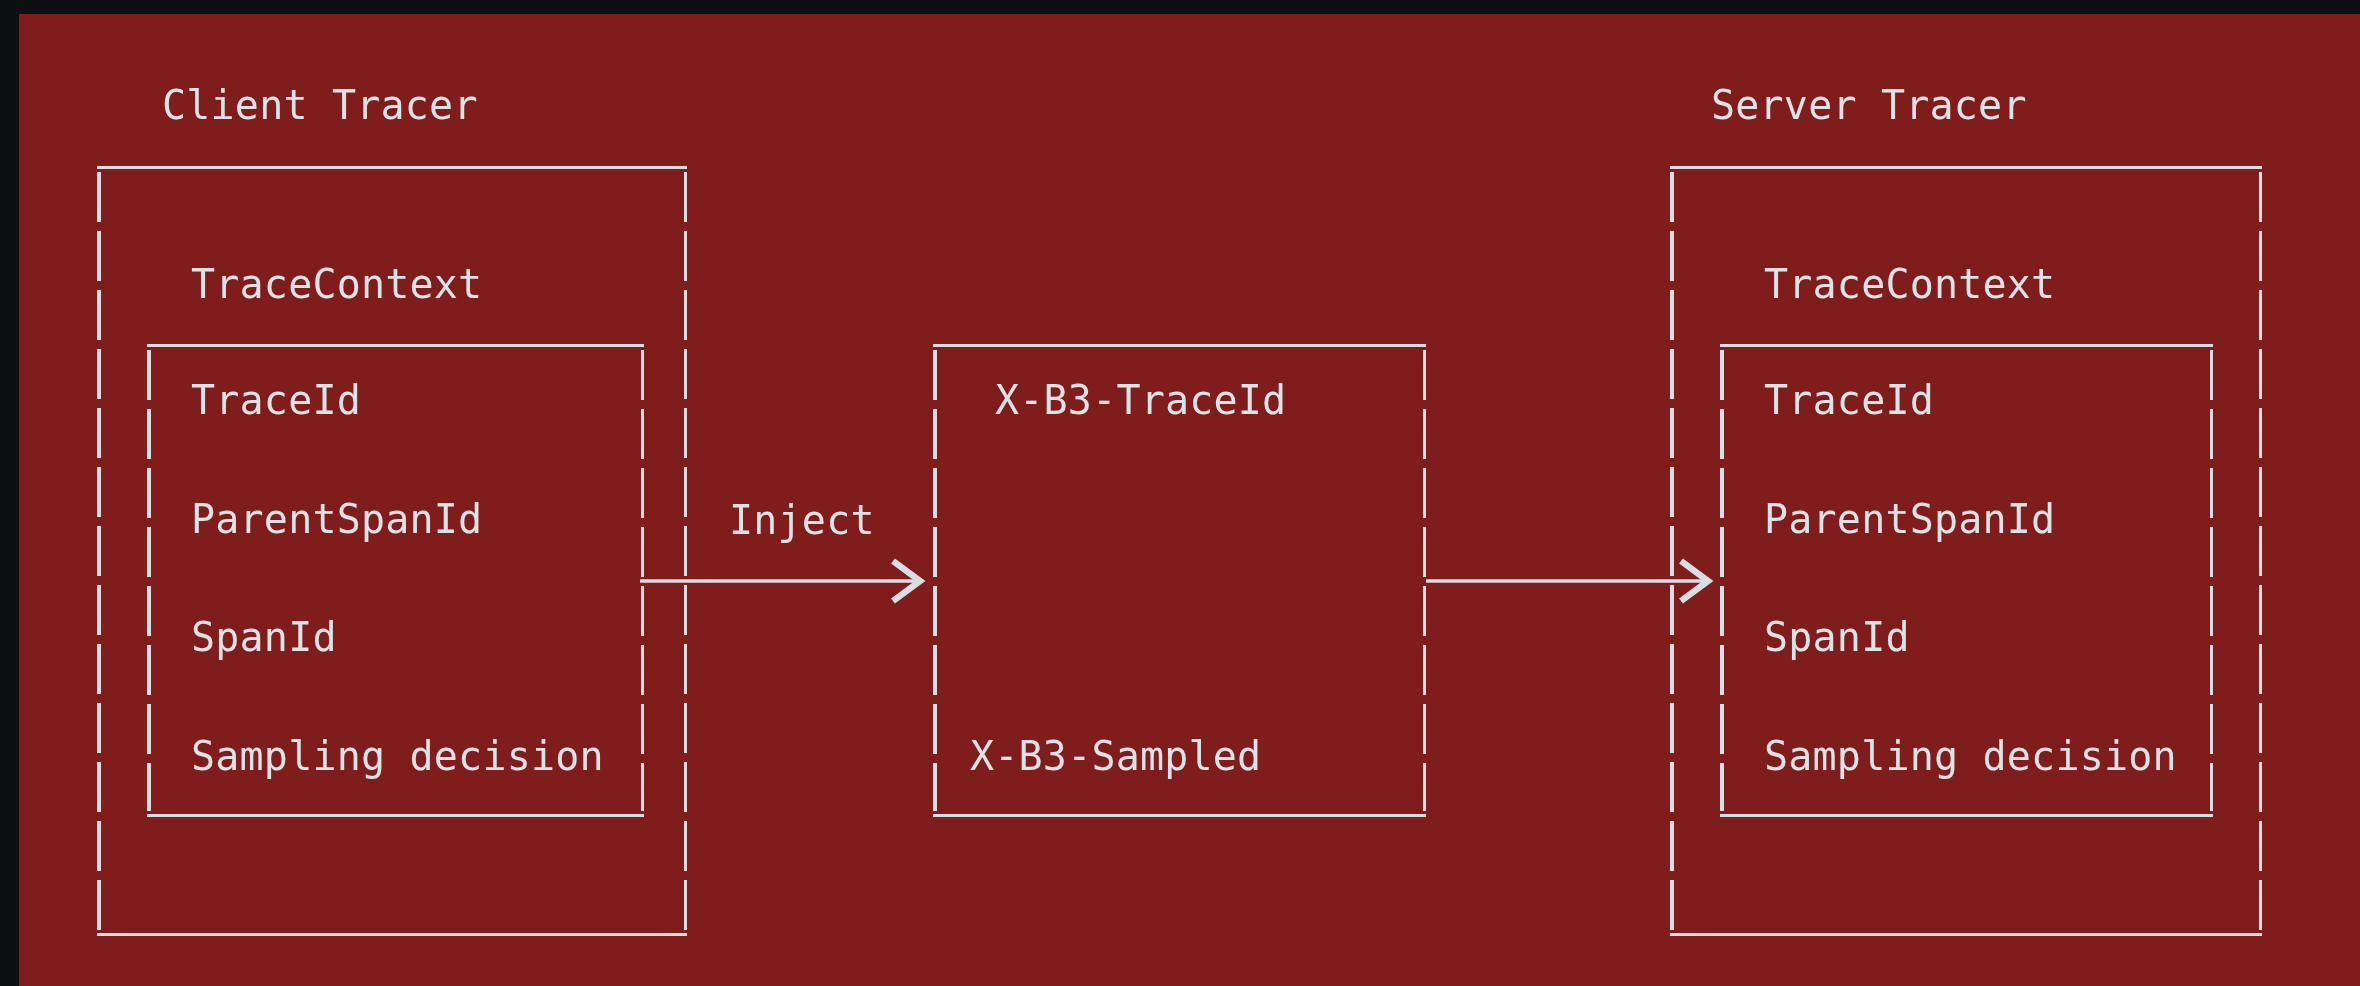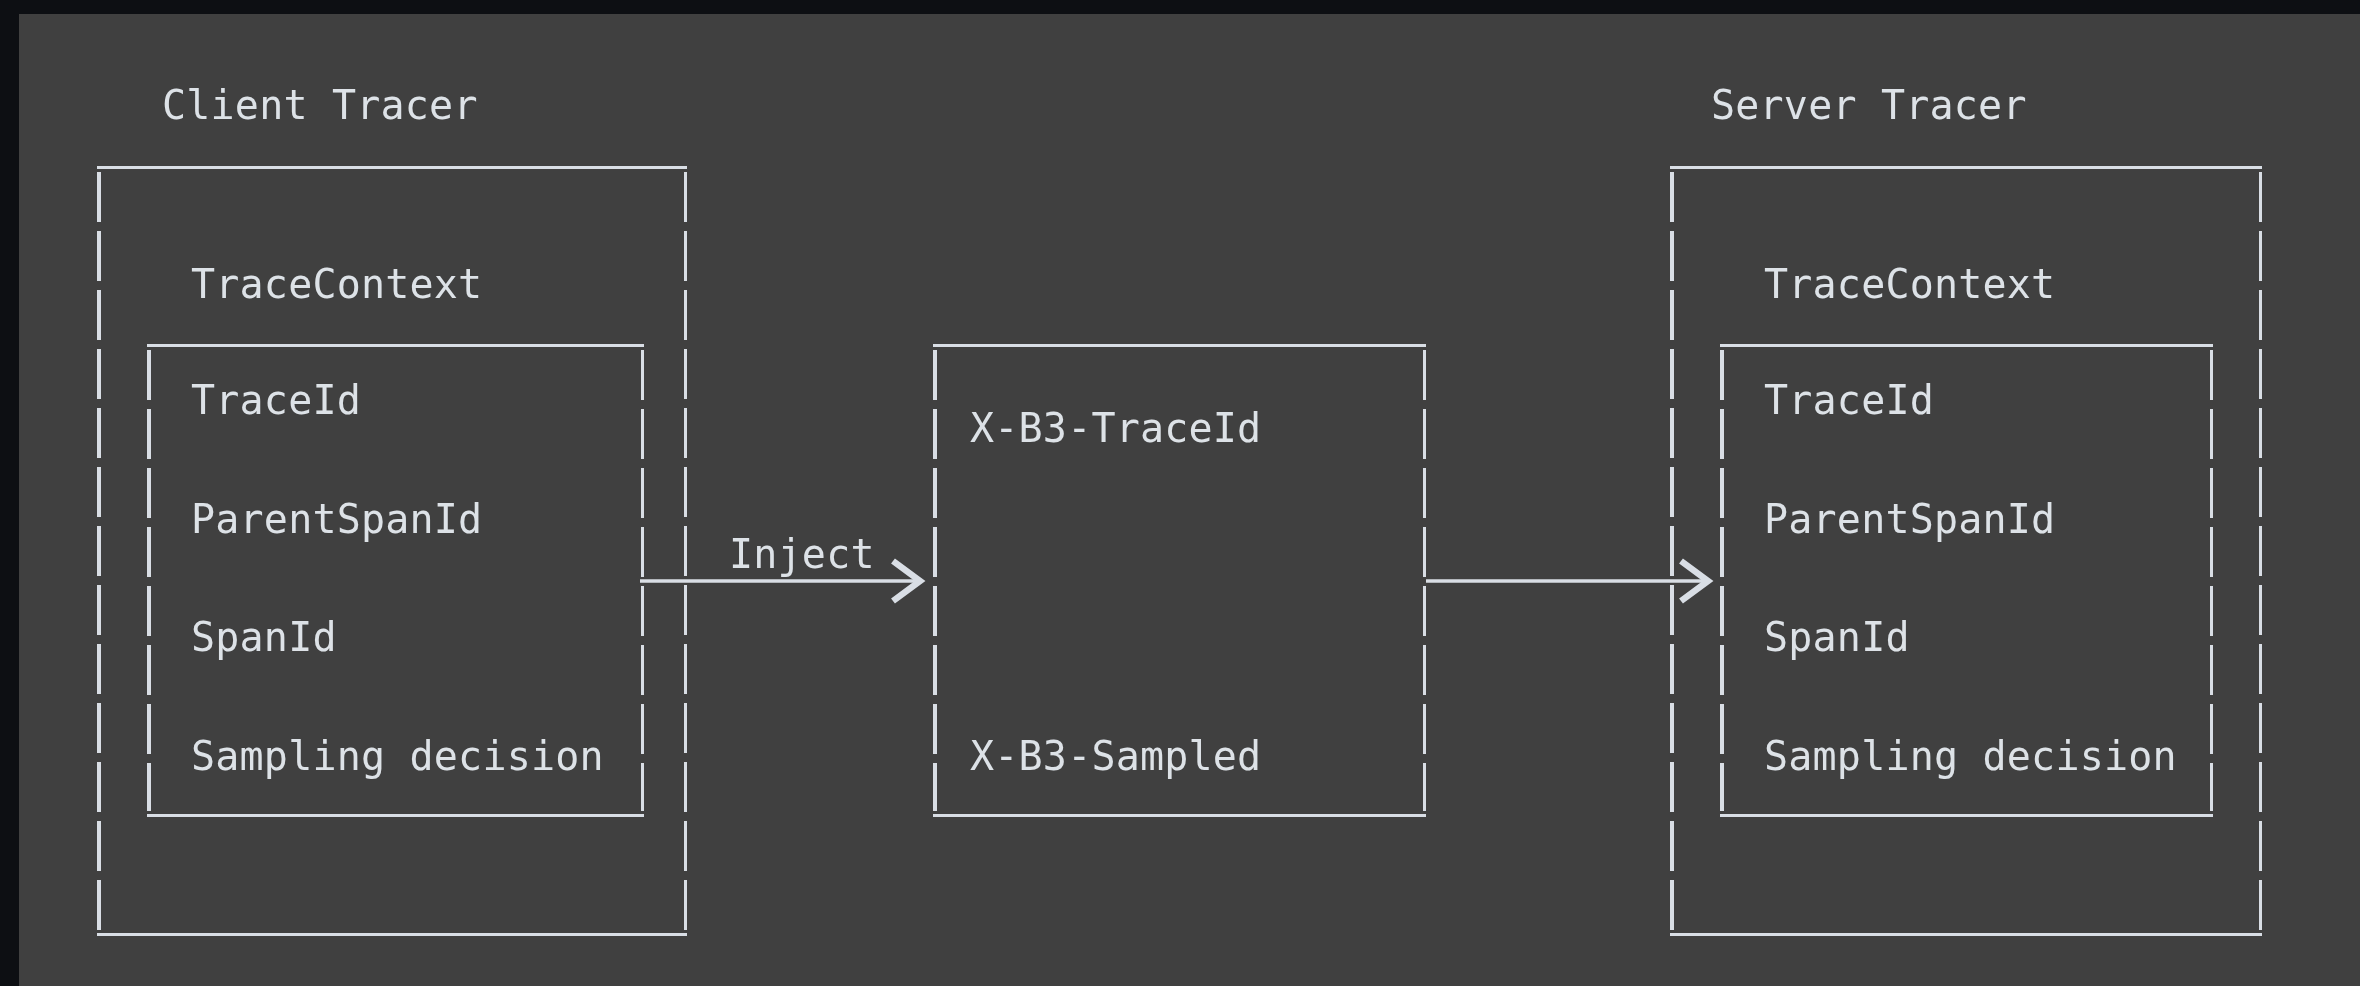--- a/index.html
+++ b/index.html
@@ -7,21 +7,21 @@
     width: 2360px; height: 986px;
     background: #0d0f13;
     position: relative;
     overflow: hidden;
     font-family: "DejaVu Sans Mono", "Liberation Mono", monospace;
   }
   
   .canvas {
     position: absolute;
     left: 19px; top: 14px; right: 0; bottom: 0;
-    background: #404040;
+    background: #7f1d1d;
   }
   
   .box {
     position: absolute;
     box-sizing: border-box;
     border-top: 3.5px solid #d9dee5;
     border-bottom: 3.5px solid #d9dee5;
   }
   .vl {
     position: absolute;
@@ -60,33 +60,33 @@
   <div class="box" style="left:128px; top:330px; width:497px; height:473px;">
     <div class="vl l"></div>
     <div class="vl r"></div>
   </div>
 
   <div class="lbl" style="left:172px; top:357px;">TraceId</div>
   <div class="lbl" style="left:172px; top:476px;">ParentSpanId</div>
   <div class="lbl" style="left:172px; top:594px;">SpanId</div>
   <div class="lbl" style="left:172px; top:713px;">Sampling decision</div>
 
-  <div class="lbl" style="left:710px; top:477px;margin-top:34px;">Inject</div>
+  <div class="lbl" style="left:710px; top:477px;">Inject</div>
   <svg class="arrow" style="left:621px; top:537px;" width="284" height="60">
     <line x1="0" y1="30" x2="279" y2="30" stroke-width="3.5"></line>
     <polyline points="253,10 280,30 253,50" stroke-width="6.5"></polyline>
   </svg>
 
 
   <div class="box" style="left:914px; top:330px; width:493px; height:473px;">
     <div class="vl l"></div>
     <div class="vl r"></div>
   </div>
 
-  <div class="lbl" style="left:951px; top:357px;margin-top:28px;">X-B3-TraceId</div>
+  <div class="lbl" style="left:976px; top:357px;">X-B3-TraceId</div>
   <div class="lbl" style="left:951px; top:713px;">X-B3-Sampled</div>
 
   <svg class="arrow" style="left:1407px; top:537px;" width="286" height="60">
     <line x1="0" y1="30" x2="281" y2="30" stroke-width="3.5"></line>
     <polyline points="255,10 282,30 255,50" stroke-width="6.5"></polyline>
   </svg>
 
   <div class="lbl" style="left:1692px; top:62px;">Server Tracer</div>
 
   <div class="box" style="left:1651px; top:152px; width:592px; height:770px;">

